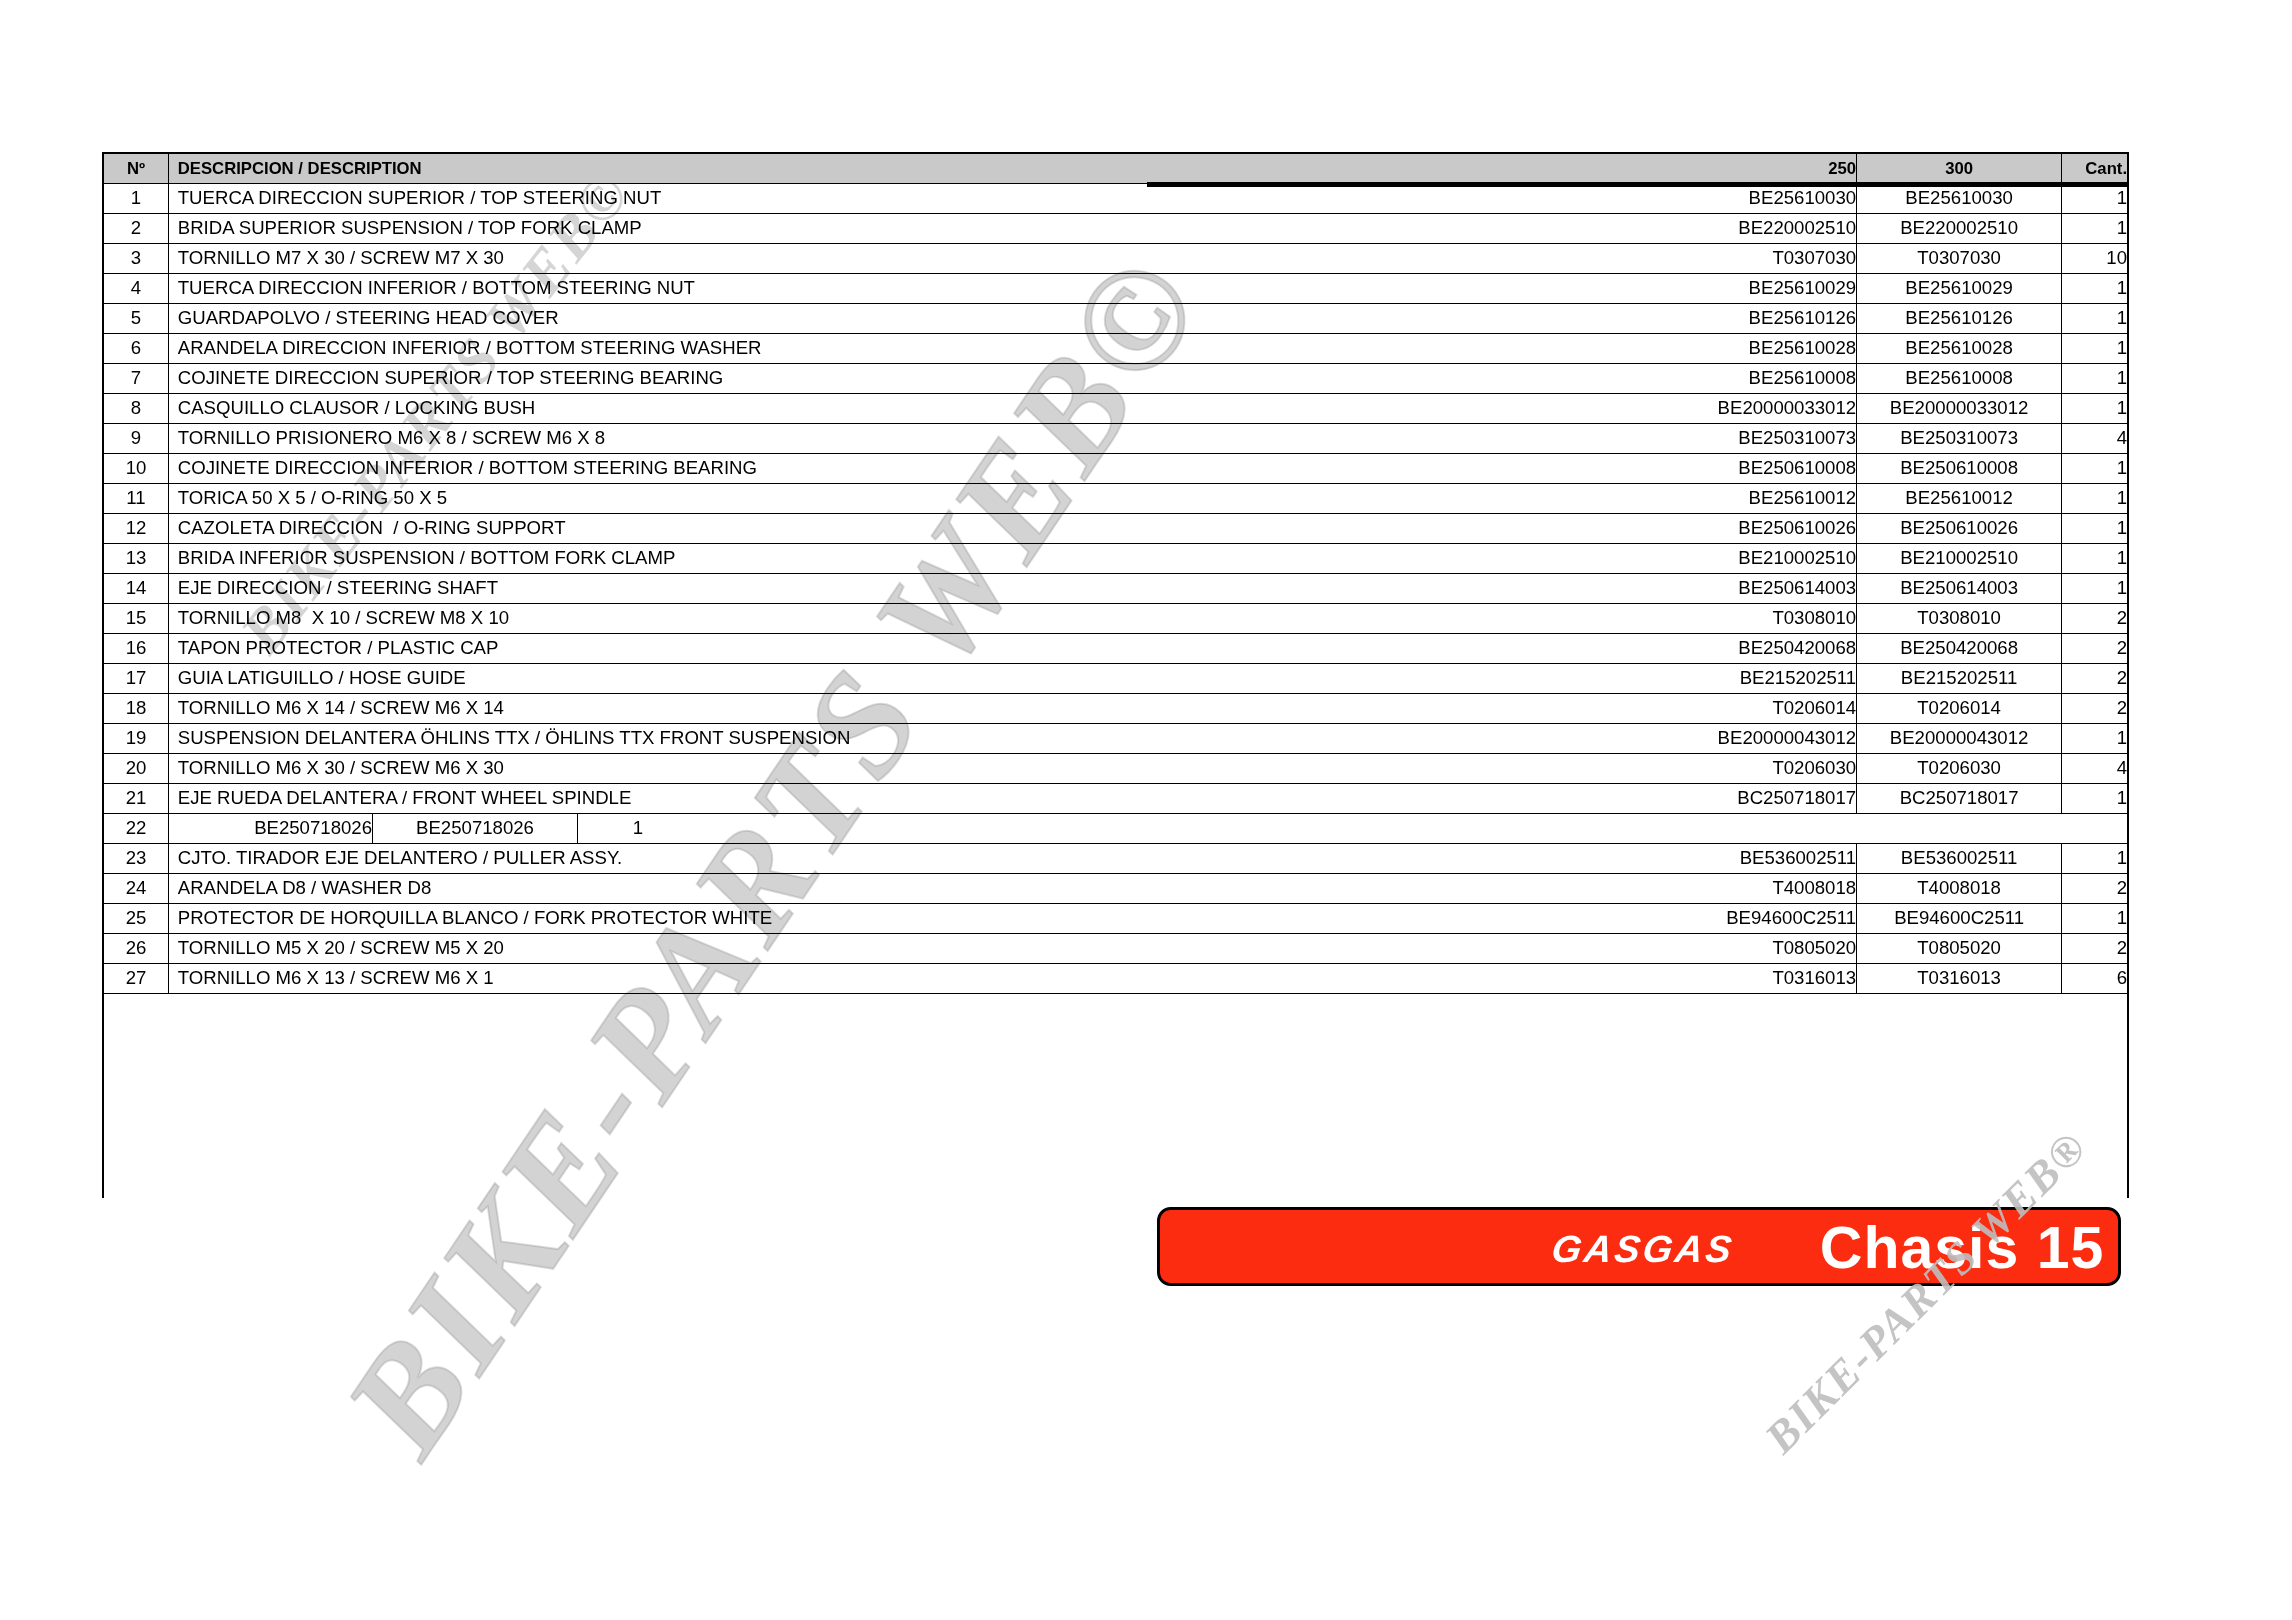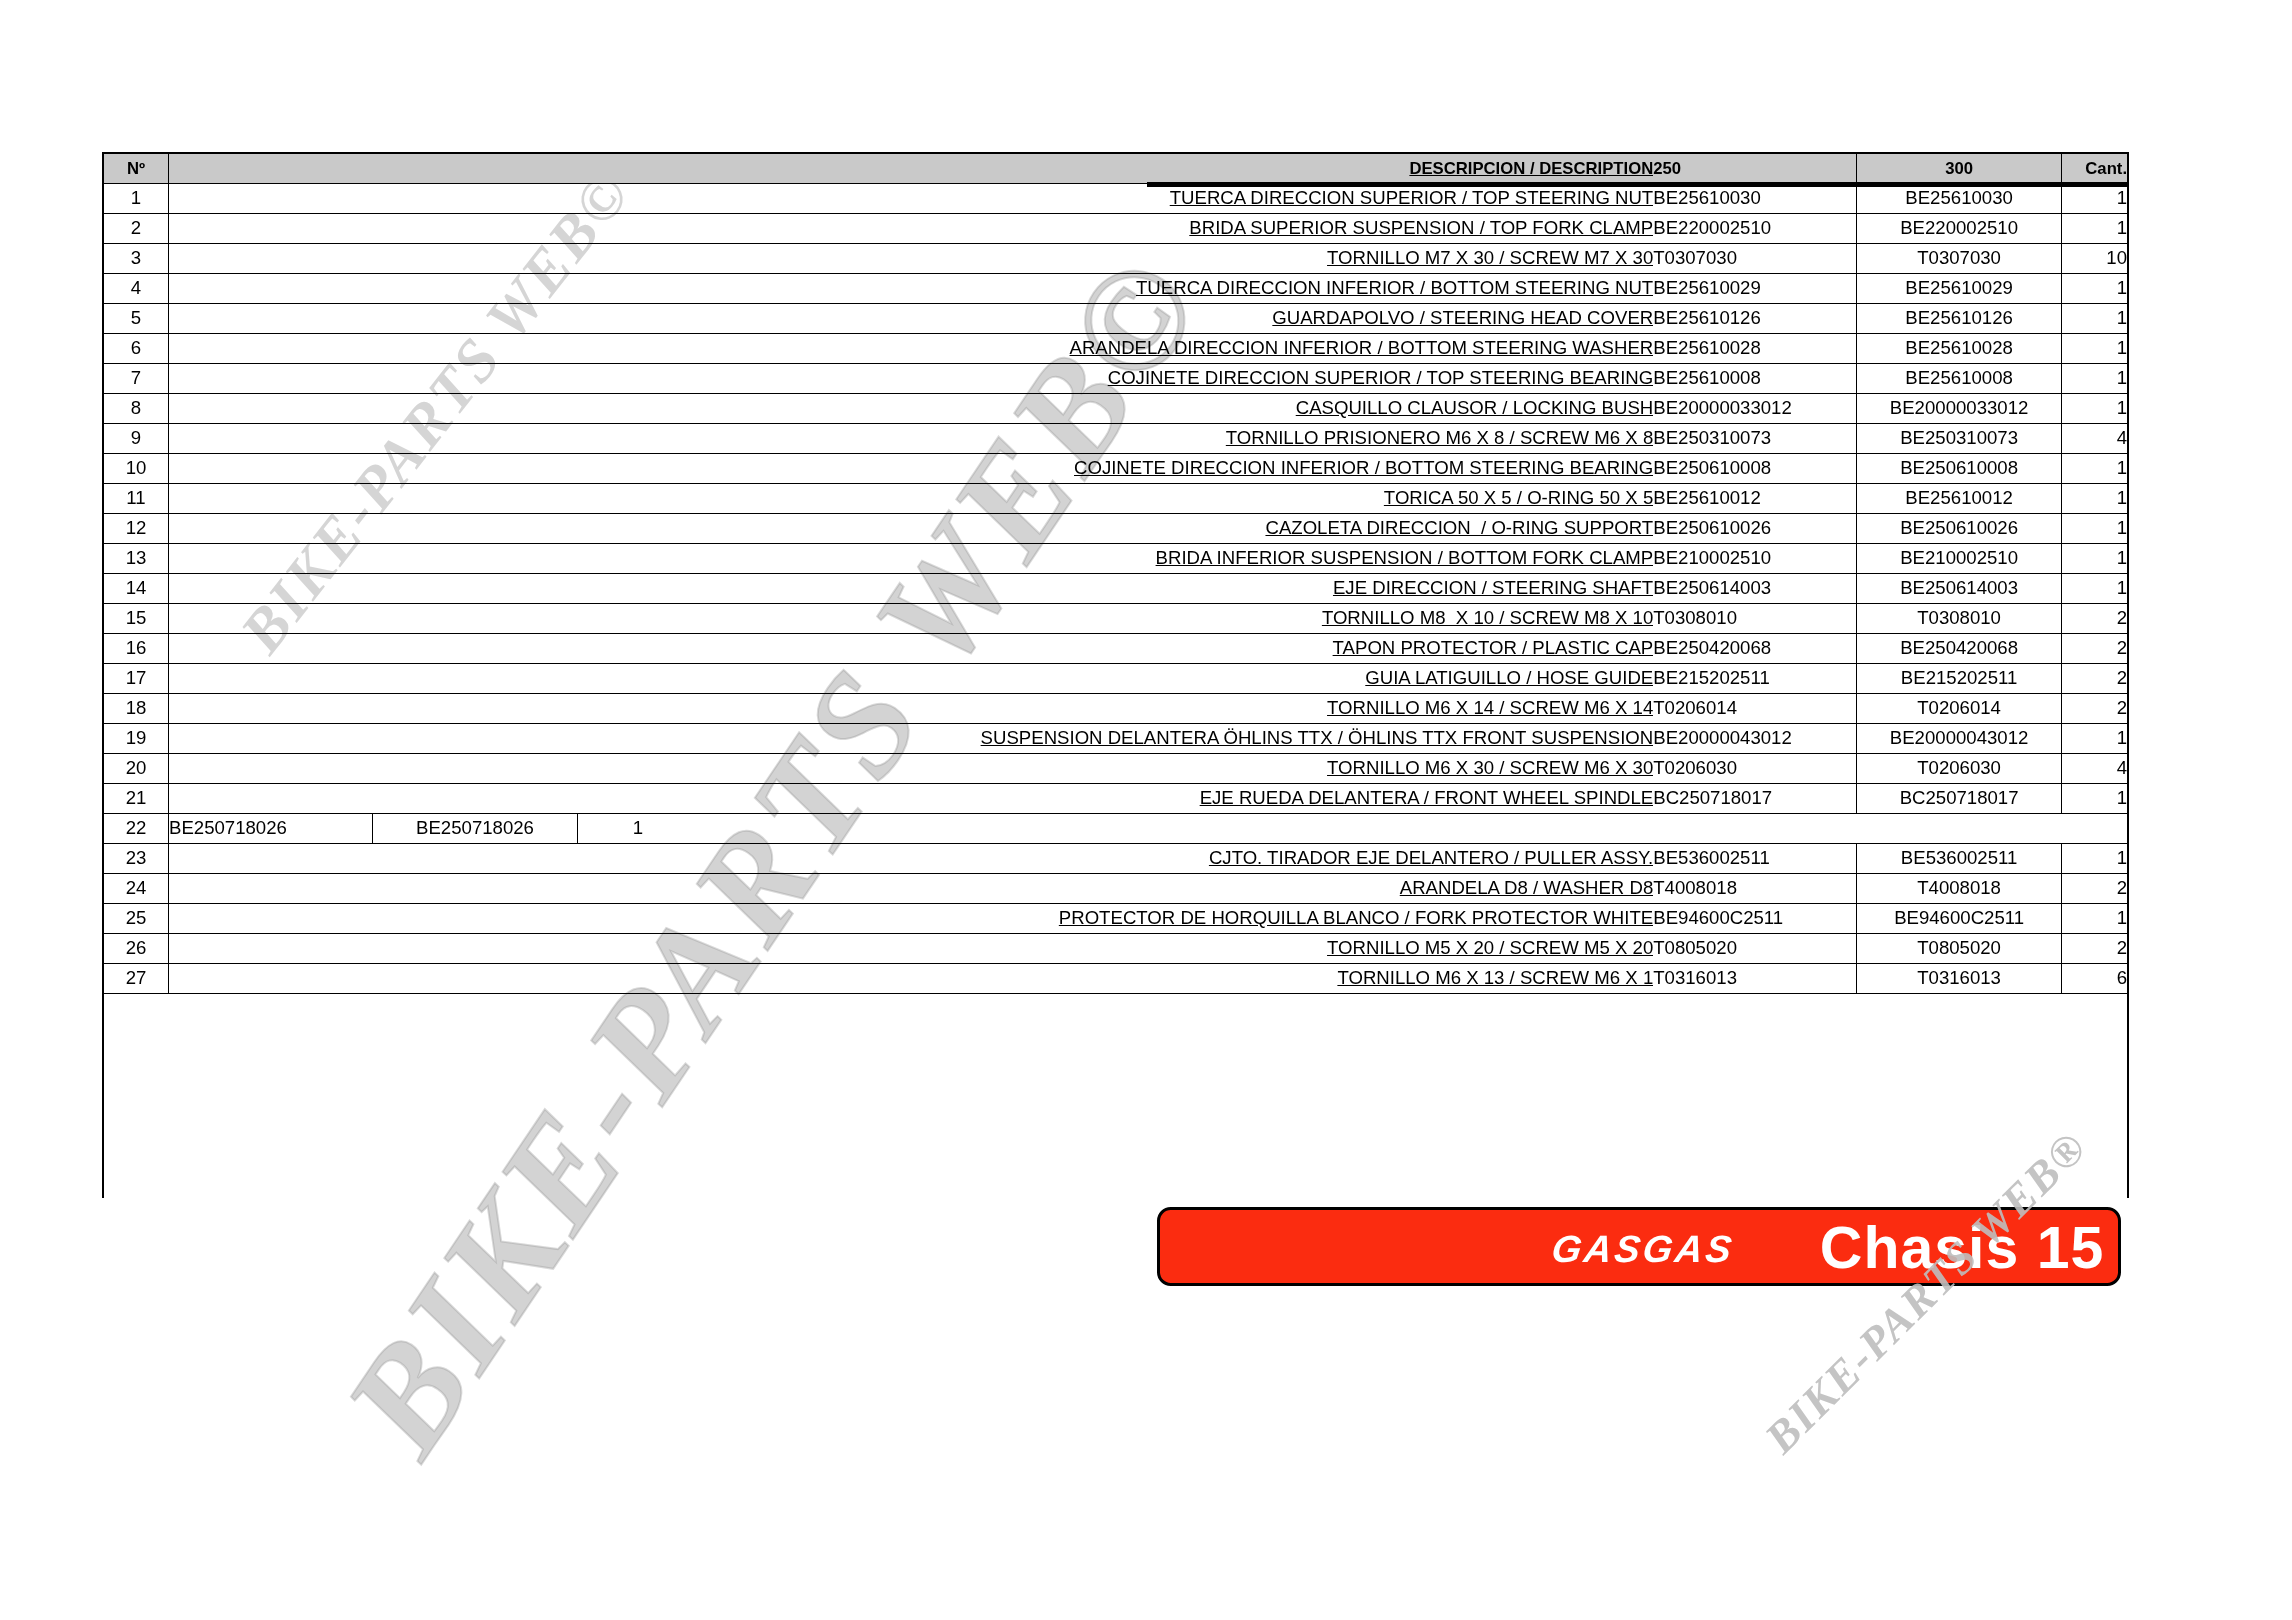--- a/index.html
+++ b/index.html
@@ -63,22 +63,22 @@
     height:30px;
     background:#c9c9c9;
     border-bottom:1px solid #000;
     box-sizing:border-box;
     font-weight:bold;
     font-size:16.7px;
     line-height:29px;
   }
   .hc{box-sizing:border-box;overflow:hidden;}
   .c1{width:65px;text-align:center;}
-  .c2{width:1485px;text-align:right;padding-left:8.8px;box-sizing:border-box;text-decoration:underline;}
-  .c3{width:204px;text-align:left;}
+  .c2{width:1485px;text-align:left;padding-left:8.8px;box-sizing:border-box;}
+  .c3{width:204px;text-align:right;}
   .c4{width:205px;text-align:center;}
   .c5{width:65px;text-align:right;}
   .bdr{border-right:1px solid #000;}
   .thick-underline{
     position:absolute;
     left:1043px;top:28px;
     width:980px;height:4.9px;
     background:#000;
   }
   .row{

